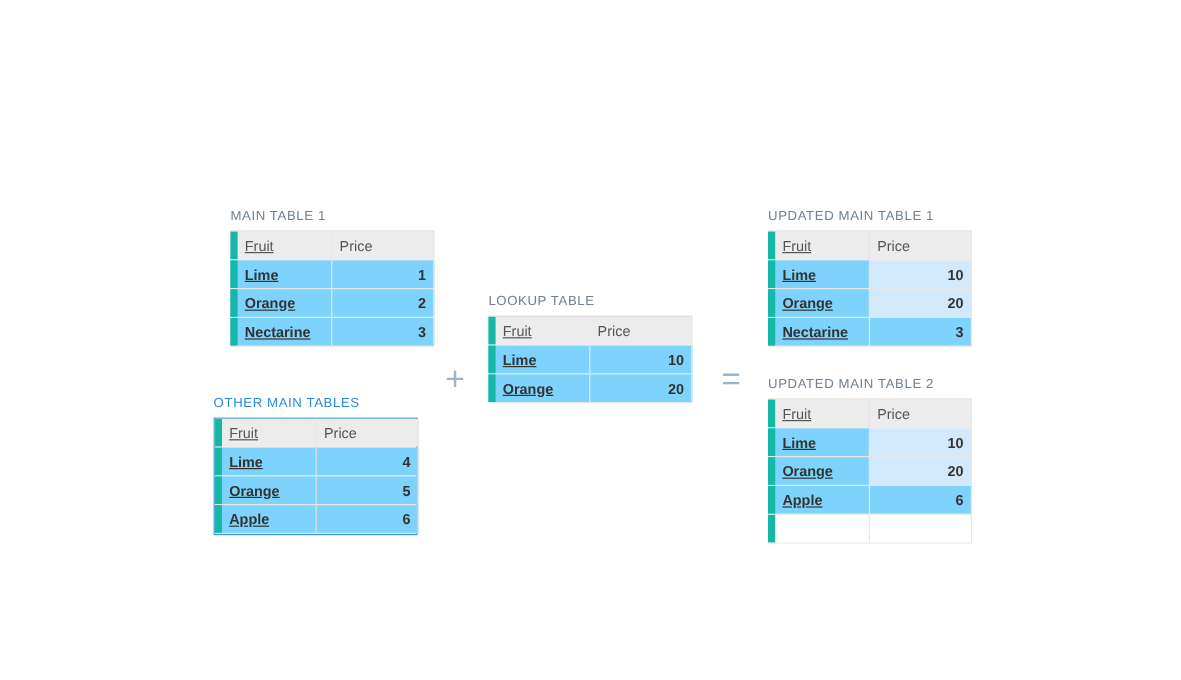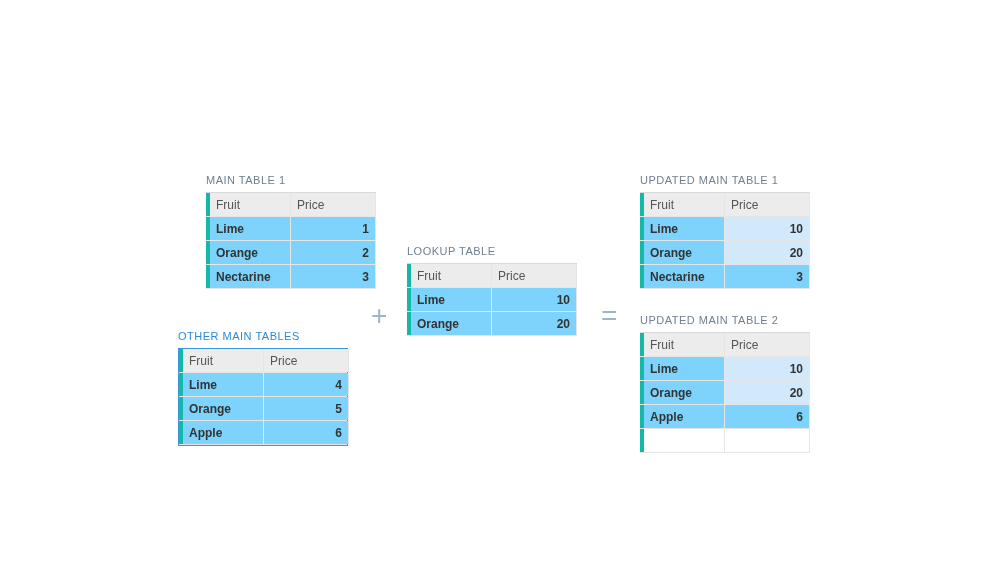--- a/index.html
+++ b/index.html
@@ -40,21 +40,21 @@
     border-bottom: 1px solid #e6e6e6;
   }
   .sheet .cell {
     flex: 0 0 85px;
     padding: 0 6px;
     display: flex;
     align-items: center;
     border-right: 1px solid #e6e6e6;
     background: #7dd3fc;
   }
-  .sheet .row .cell:first-child { border-left: 4px solid #14b8a6; }
+  .sheet .row .cell:first-child { border-left: 6px solid #14b8a6; text-decoration: underline; }
   .sheet .row.header .cell {
     background: #ececec;
     color: #555;
     font-weight: 400;
   }
   .sheet .row.data .cell:first-child { font-weight: 600; }
   .sheet .row.data .cell:nth-child(2) { justify-content: flex-end; font-weight: 600; }
   .sheet .row.updated .cell:nth-child(2) {
     background: #d2e8fb;
   }
@@ -88,21 +88,21 @@
     color: #9bb6cc;
     font-weight: 300;
     line-height: 1;
   }
 </style>
 </head>
 <body>
 
 <div class="canvas">
 
-  <div class="block" style="left:186px; top:174px;padding-left:20px;">
+  <div class="block" style="left:172px; top:174px;padding-left:20px;">
     <div class="caption">MAIN TABLE 1</div>
     <div class="sheet">
       <div class="row header">
         <div class="cell">Fruit</div>
         <div class="cell">Price</div>
       </div>
       <div class="row data">
         <div class="cell">Lime</div>
         <div class="cell">1</div>
       </div>

